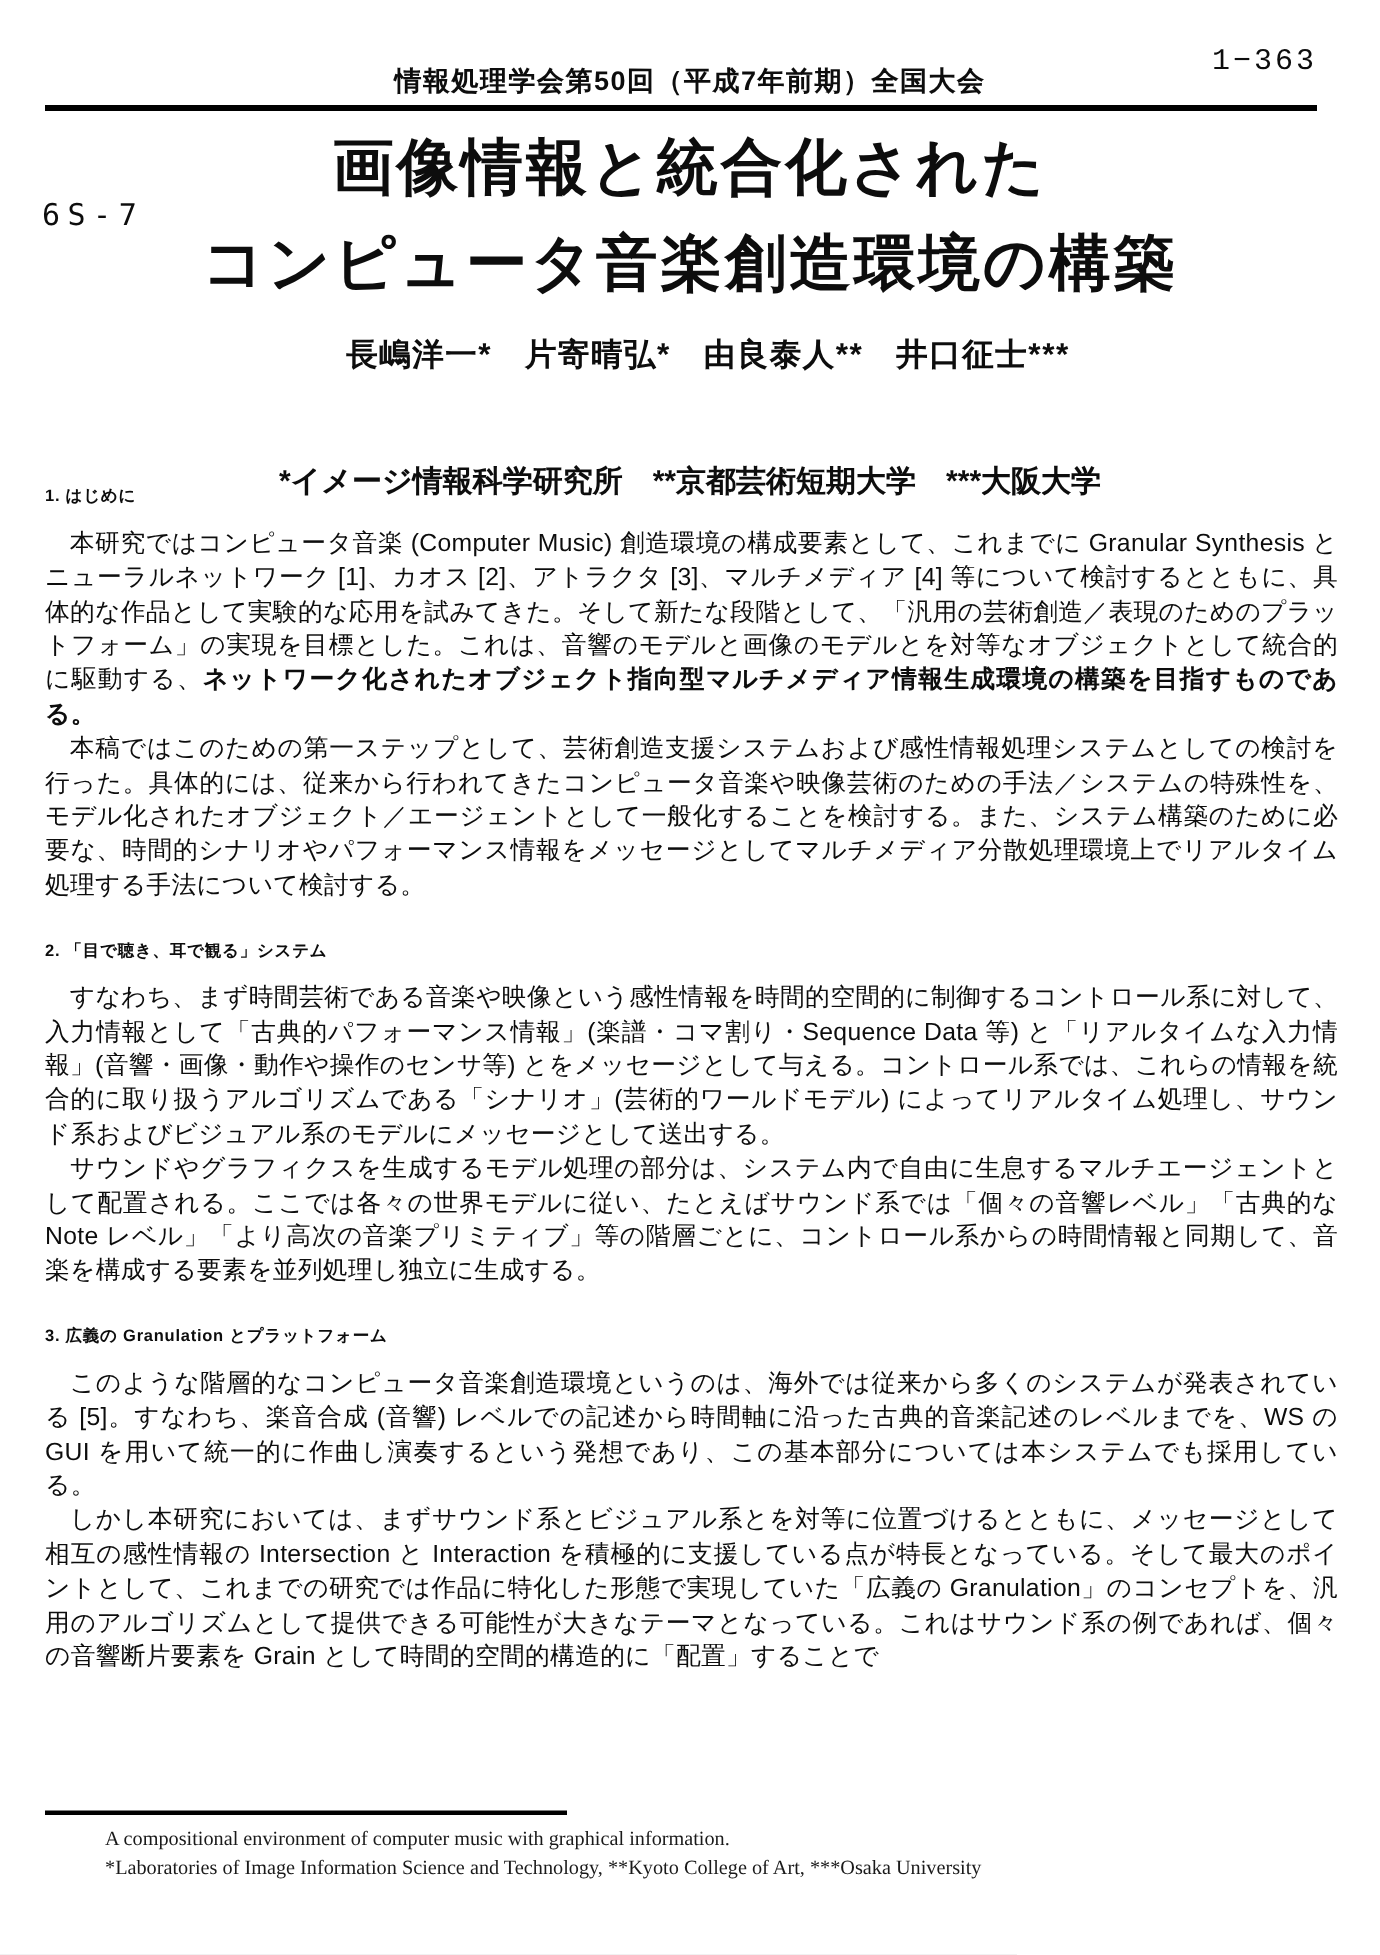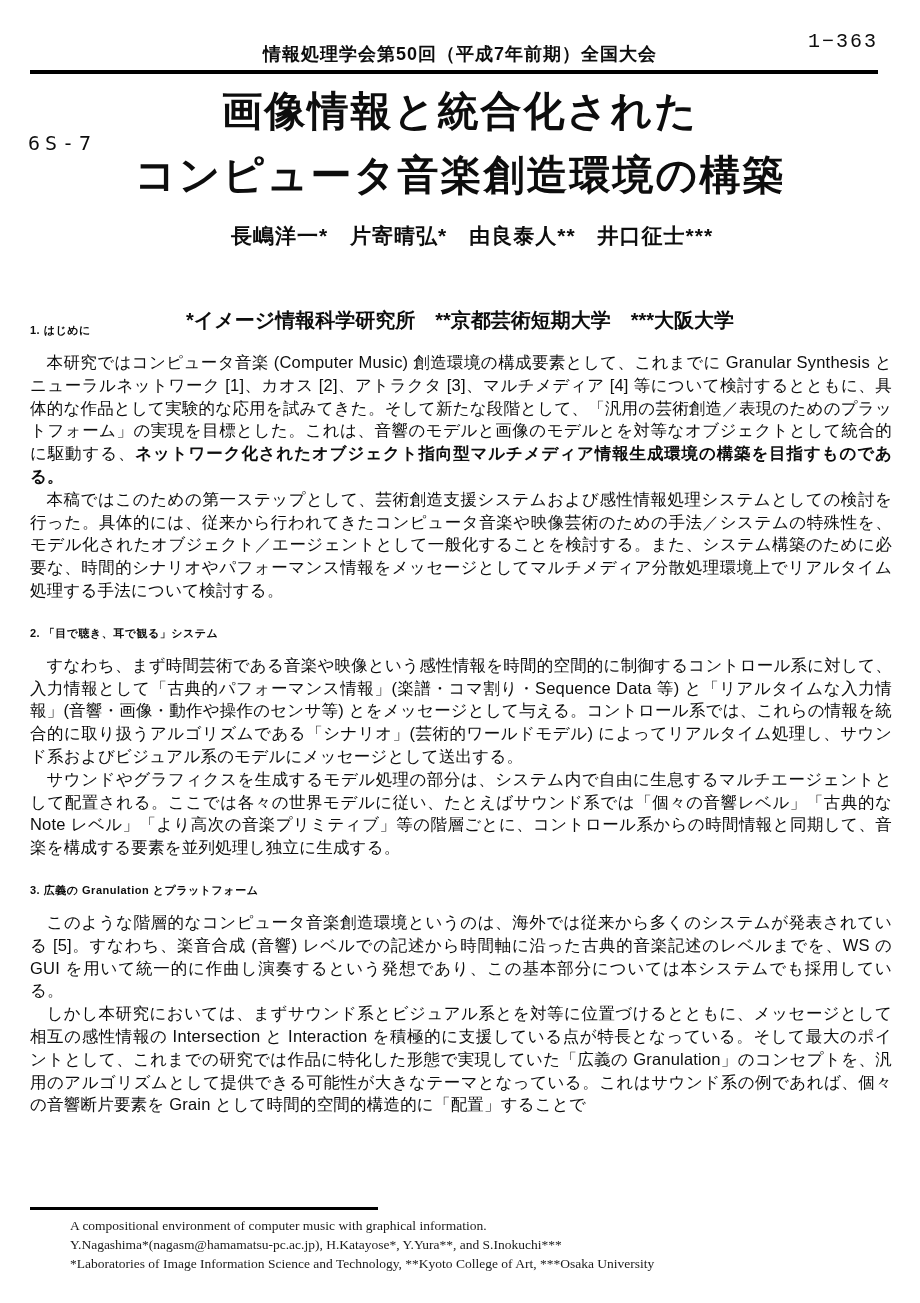--- a/index.html
+++ b/index.html
@@ -154,18 +154,17 @@
       <p><span>このような階層的なコンピュータ音楽創造環境というのは、海外では従来から多くのシステムが発表されている [5]。すなわち、楽音合成 (音響) レベルでの記述から時間軸に沿った古典的音楽記述のレベルまでを、WS の GUI を用いて統一的に作曲し演奏するという発想であり、この基本部分については本システムでも採用している。</span></p>
       <p><span>しかし本研究においては、まずサウンド系とビジュアル系とを対等に位置づけるとともに、メッセージとして相互の感性情報の Intersection と Interaction を積極的に支援している点が特長となっている。そして最大のポイントとして、これまでの研究では作品に特化した形態で実現していた「広義の Granulation」のコンセプトを、汎用のアルゴリズムとして提供できる可能性が大きなテーマとなっている。これはサウンド系の例であれば、個々の音響断片要素を Grain として時間的空間的構造的に「配置」することで</span></p>
     </div>
 
   </div>
 
   <div class="footnote">
     <div class="footnote-rule"></div>
     <div class="footnote-text">
       <div>A compositional environment of computer music with graphical information.</div>
-      <div>Y.Nagashima*(nagasm@hamamatsu-pc.ac.jp), H.Katayose*, Y.Yura**, and S.Inokuchi***</div>
       <div>*Laboratories of Image Information Science and Technology, **Kyoto College of Art, ***Osaka University</div>
     </div>
   </div>
 
 </div>
 
 </body></html>

